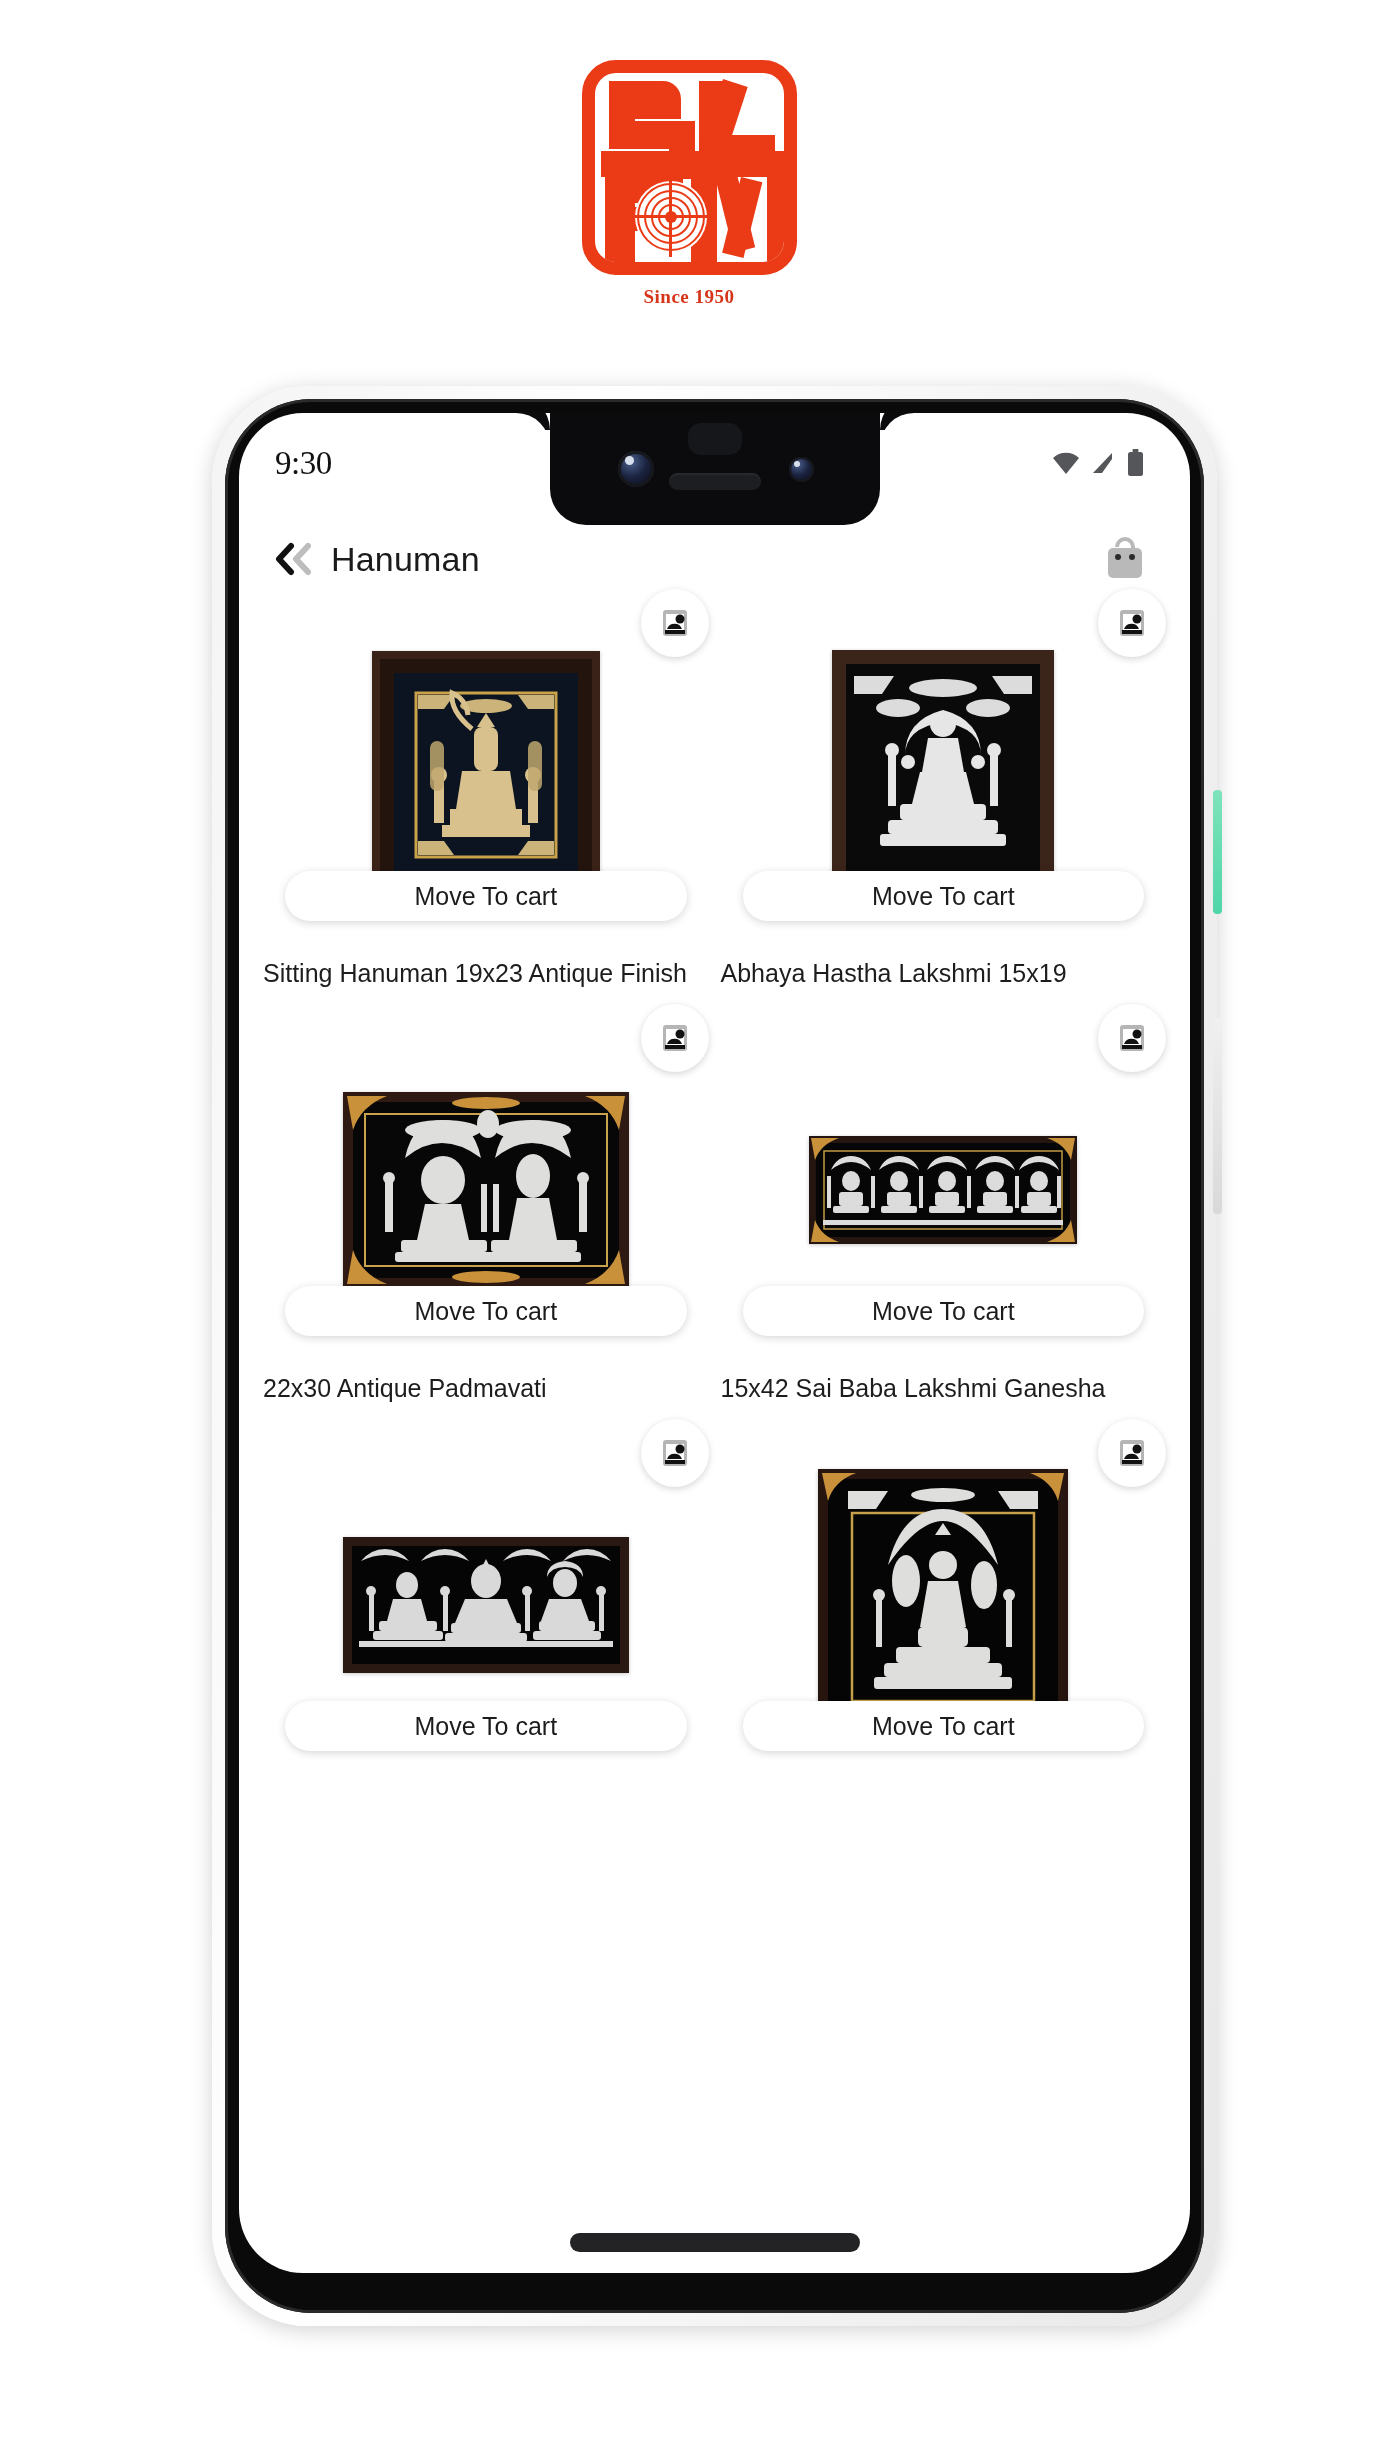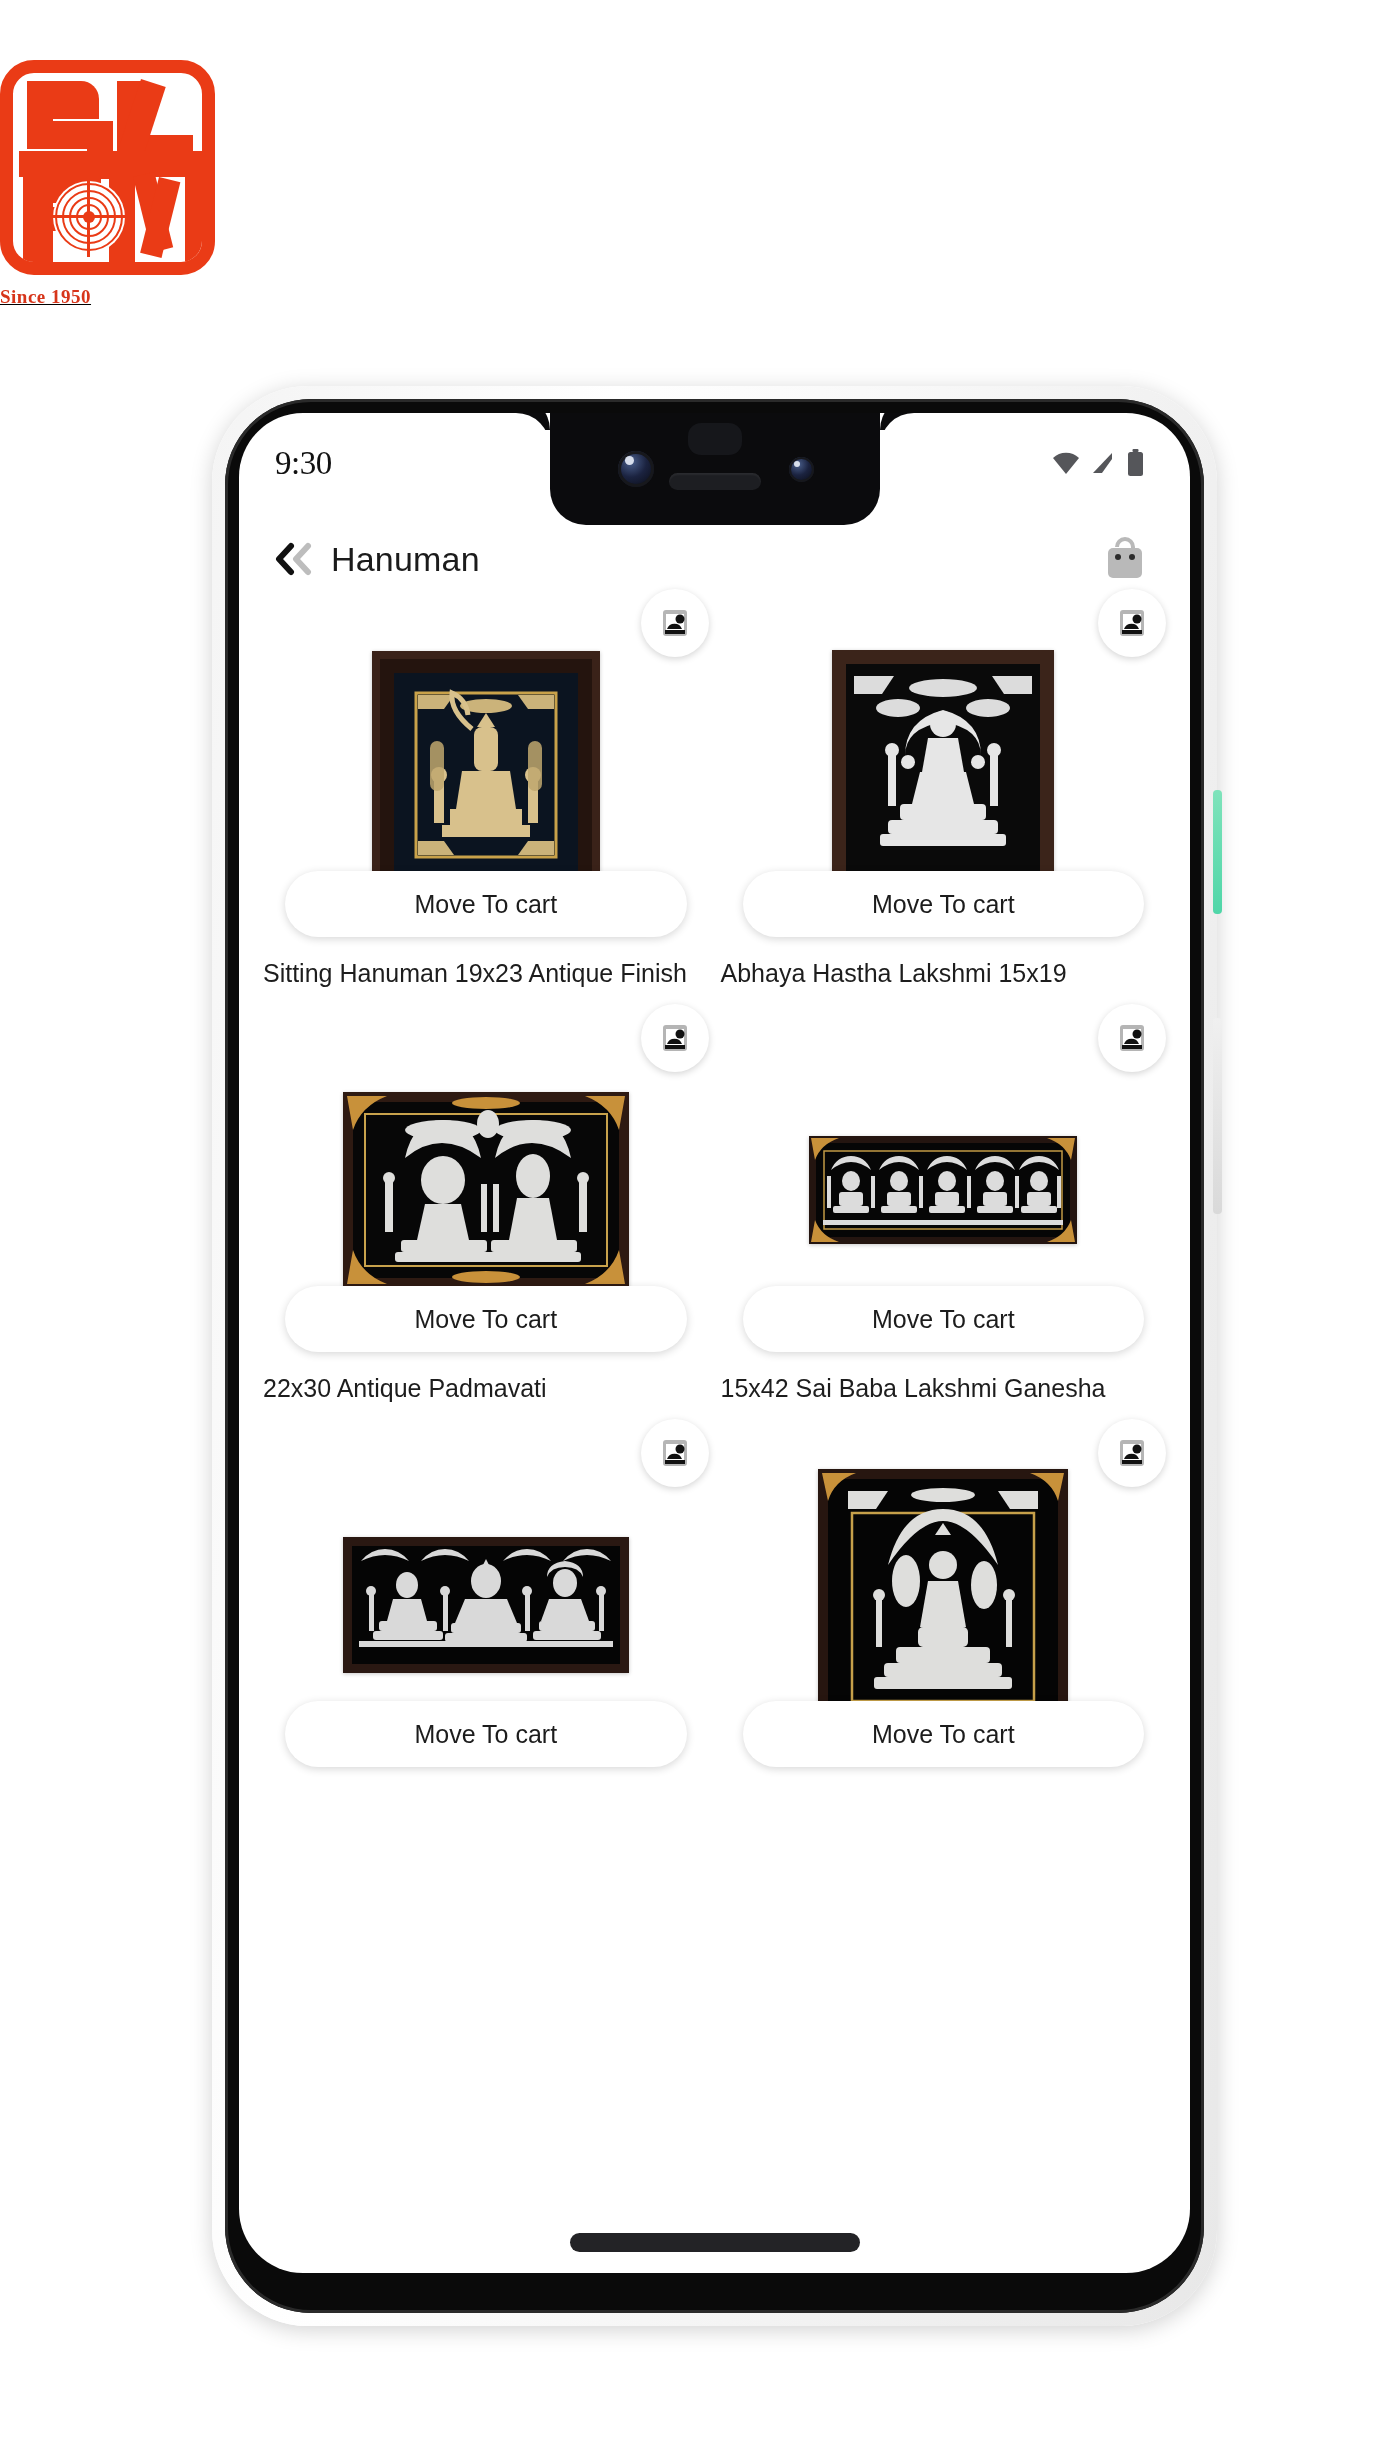--- a/index.html
+++ b/index.html
@@ -9,22 +9,21 @@
     font-family: "Liberation Sans", sans-serif;
     overflow: hidden;
   }
 
   
   .brand {
     width: 100%;
     padding-top: 60px;
     display: flex;
     flex-direction: column;
-    align-items: flex-start;
-    text-decoration: underline;
+    align-items: center;
   }
   .logo-mark {
     position: relative;
     width: 215px;
     height: 215px;
     border: 13px solid #ea3b16;
     border-radius: 34px;
     background: #ffffff;
     overflow: hidden;
   }
@@ -225,21 +224,21 @@
     border-radius: 50%;
     background: #ffffff;
     box-shadow: 0 2px 7px rgba(0,0,0,.17);
     display: flex; align-items: center; justify-content: center;
     z-index: 5;
   }
   .move-btn {
     position: absolute;
     left: 28px; right: 28px;
     top: 268px;
-    height: 66px;
+    height: 50px;
     background: #ffffff;
     border: none;
     border-radius: 33px;
     box-shadow: 0 2px 8px rgba(0,0,0,.16);
     font-family: "Liberation Sans", sans-serif;
     font-size: 25px;
     color: #1c1c1c;
     z-index: 4;
     cursor: pointer;
   }

